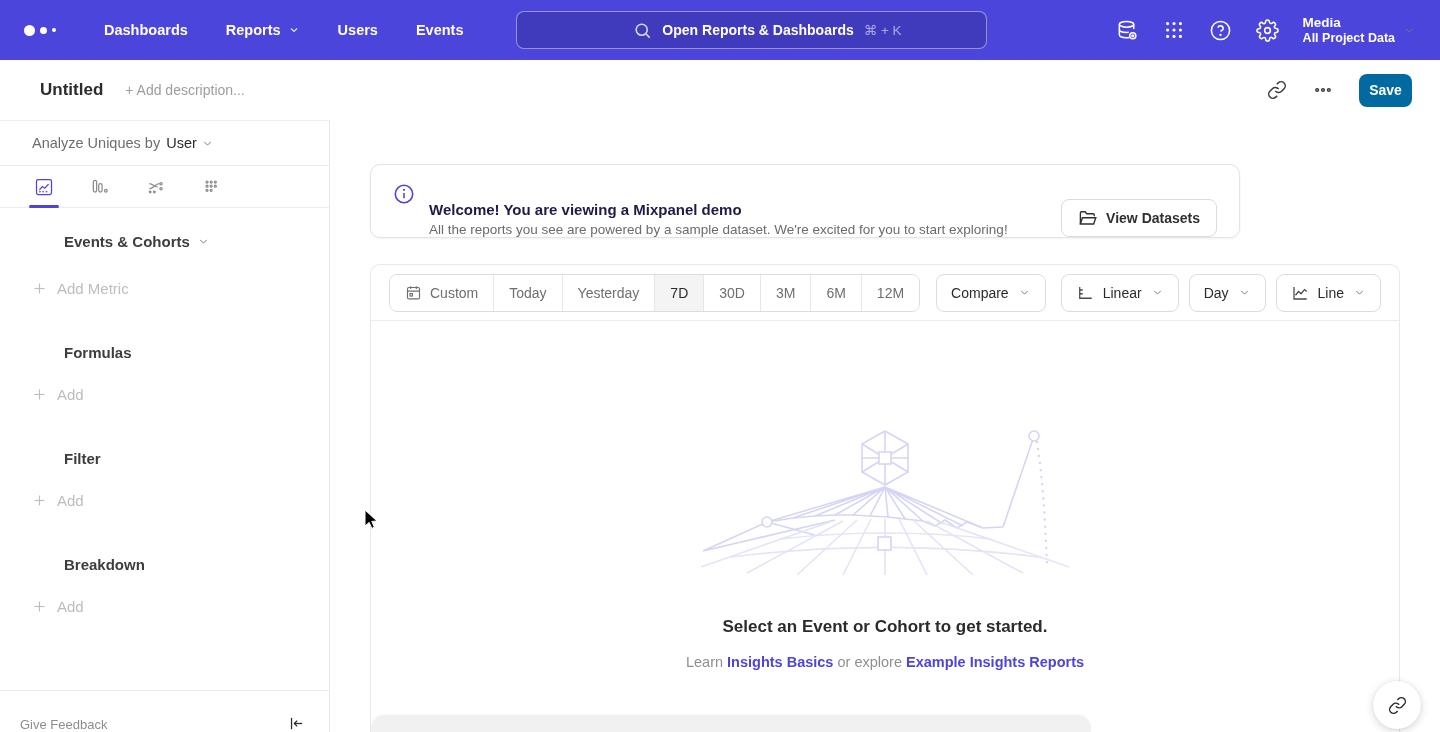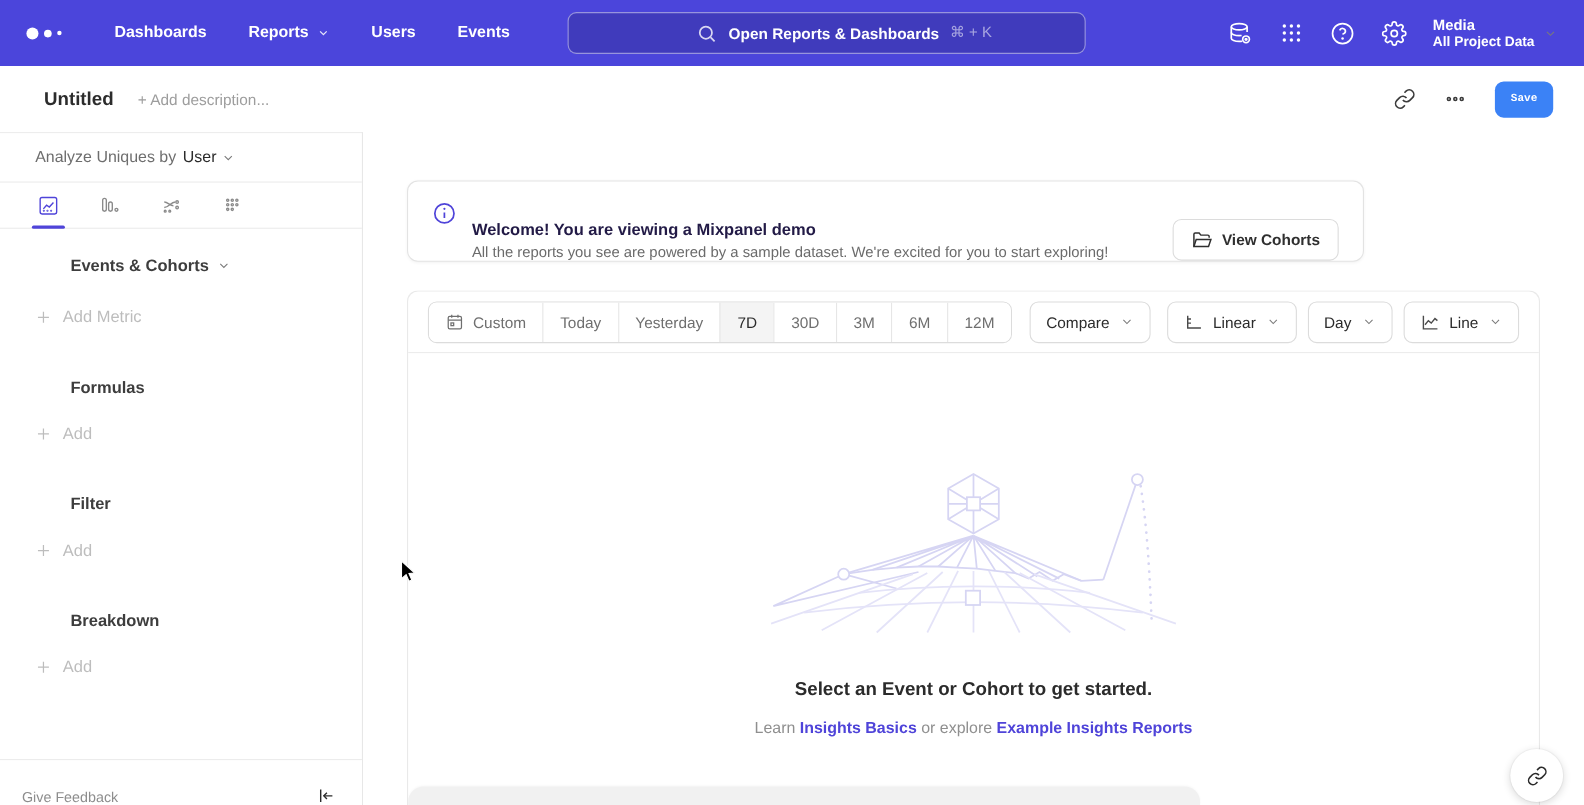--- a/index.html
+++ b/index.html
@@ -33,22 +33,22 @@
   .project .pscope { font-size:12.5px; font-weight:600; line-height:15px; }
 
   
   .rheader { position:absolute; left:0; top:60px; width:1440px; height:60px;
     background:#fff; display:flex; align-items:center; padding:0 28px 0 40px; }
   .rtitle { font-size:17px; font-weight:700; color:#2c2c2c; }
   .rdesc { font-size:14px; color:#9d9d9d; margin-left:22px; cursor:text; }
   .rheader-right { margin-left:auto; display:flex; align-items:center; gap:26px; }
   .hicon { cursor:pointer; display:flex; }
   .hicon svg { stroke:#3b3b3b; fill:none; stroke-width:1.8; }
-  .save-btn { width:53px; height:33px; border:none; border-radius:8px; background:#3b82f6;
-    color:#fff; font-size:10px; font-weight:600; font-family:Liberation Mono, monospace; cursor:default; }
+  .save-btn { width:53px; height:33px; border:none; border-radius:8px; background:#0369a1;
+    color:#fff; font-size:14px; font-weight:600; font-family:Liberation Sans, sans-serif; cursor:default; }
 
   
   .sidebar { position:absolute; left:0; top:120px; width:330px; height:612px;
     background:#fff; border-right:1px solid #e7e7e7; border-top:1px solid #ededed; }
   .analyze-row { height:45px; display:flex; align-items:center; padding-left:32px;
     border-bottom:1px solid #ececec; gap:6px; }
   .analyze-label { font-size:14.5px; color:#6e6e6e; }
   .analyze-sel { font-size:14.5px; color:#2b2b2b; font-weight:500; display:flex;
     align-items:center; gap:4px; cursor:pointer; }
   .charttabs { height:42px; display:flex; align-items:center; padding-left:30px;
@@ -357,21 +357,21 @@
     </span>
     <span>
       <div class="banner-title">Welcome! You are viewing a Mixpanel demo</div>
       <div class="banner-sub">All the reports you see are powered by a sample dataset. We're excited for you to start exploring!</div>
     </span>
     <button class="view-datasets">
       <svg width="19" height="19" viewBox="0 0 24 24">
           <path d="M3 19V5a1.5 1.5 0 0 1 1.5-1.5H9l2 2.5h8A1.5 1.5 0 0 1 20.5 7.5V9"></path>
           <path d="M3 19l2.6-8h16.9l-2.7 8z"></path>
         </svg>
-      <span>View Cohorts</span>
+      <span>View Datasets</span>
     </button>
   </div>
 
   <div class="chart-card">
     <div class="toolbar">
       <div class="seg">
         <span class="seg-item">
           <svg width="17" height="17" viewBox="0 0 24 24">
               <rect x="3.5" y="5" width="17" height="16" rx="2"></rect>
               <line x1="8" y1="3" x2="8" y2="7"></line>

